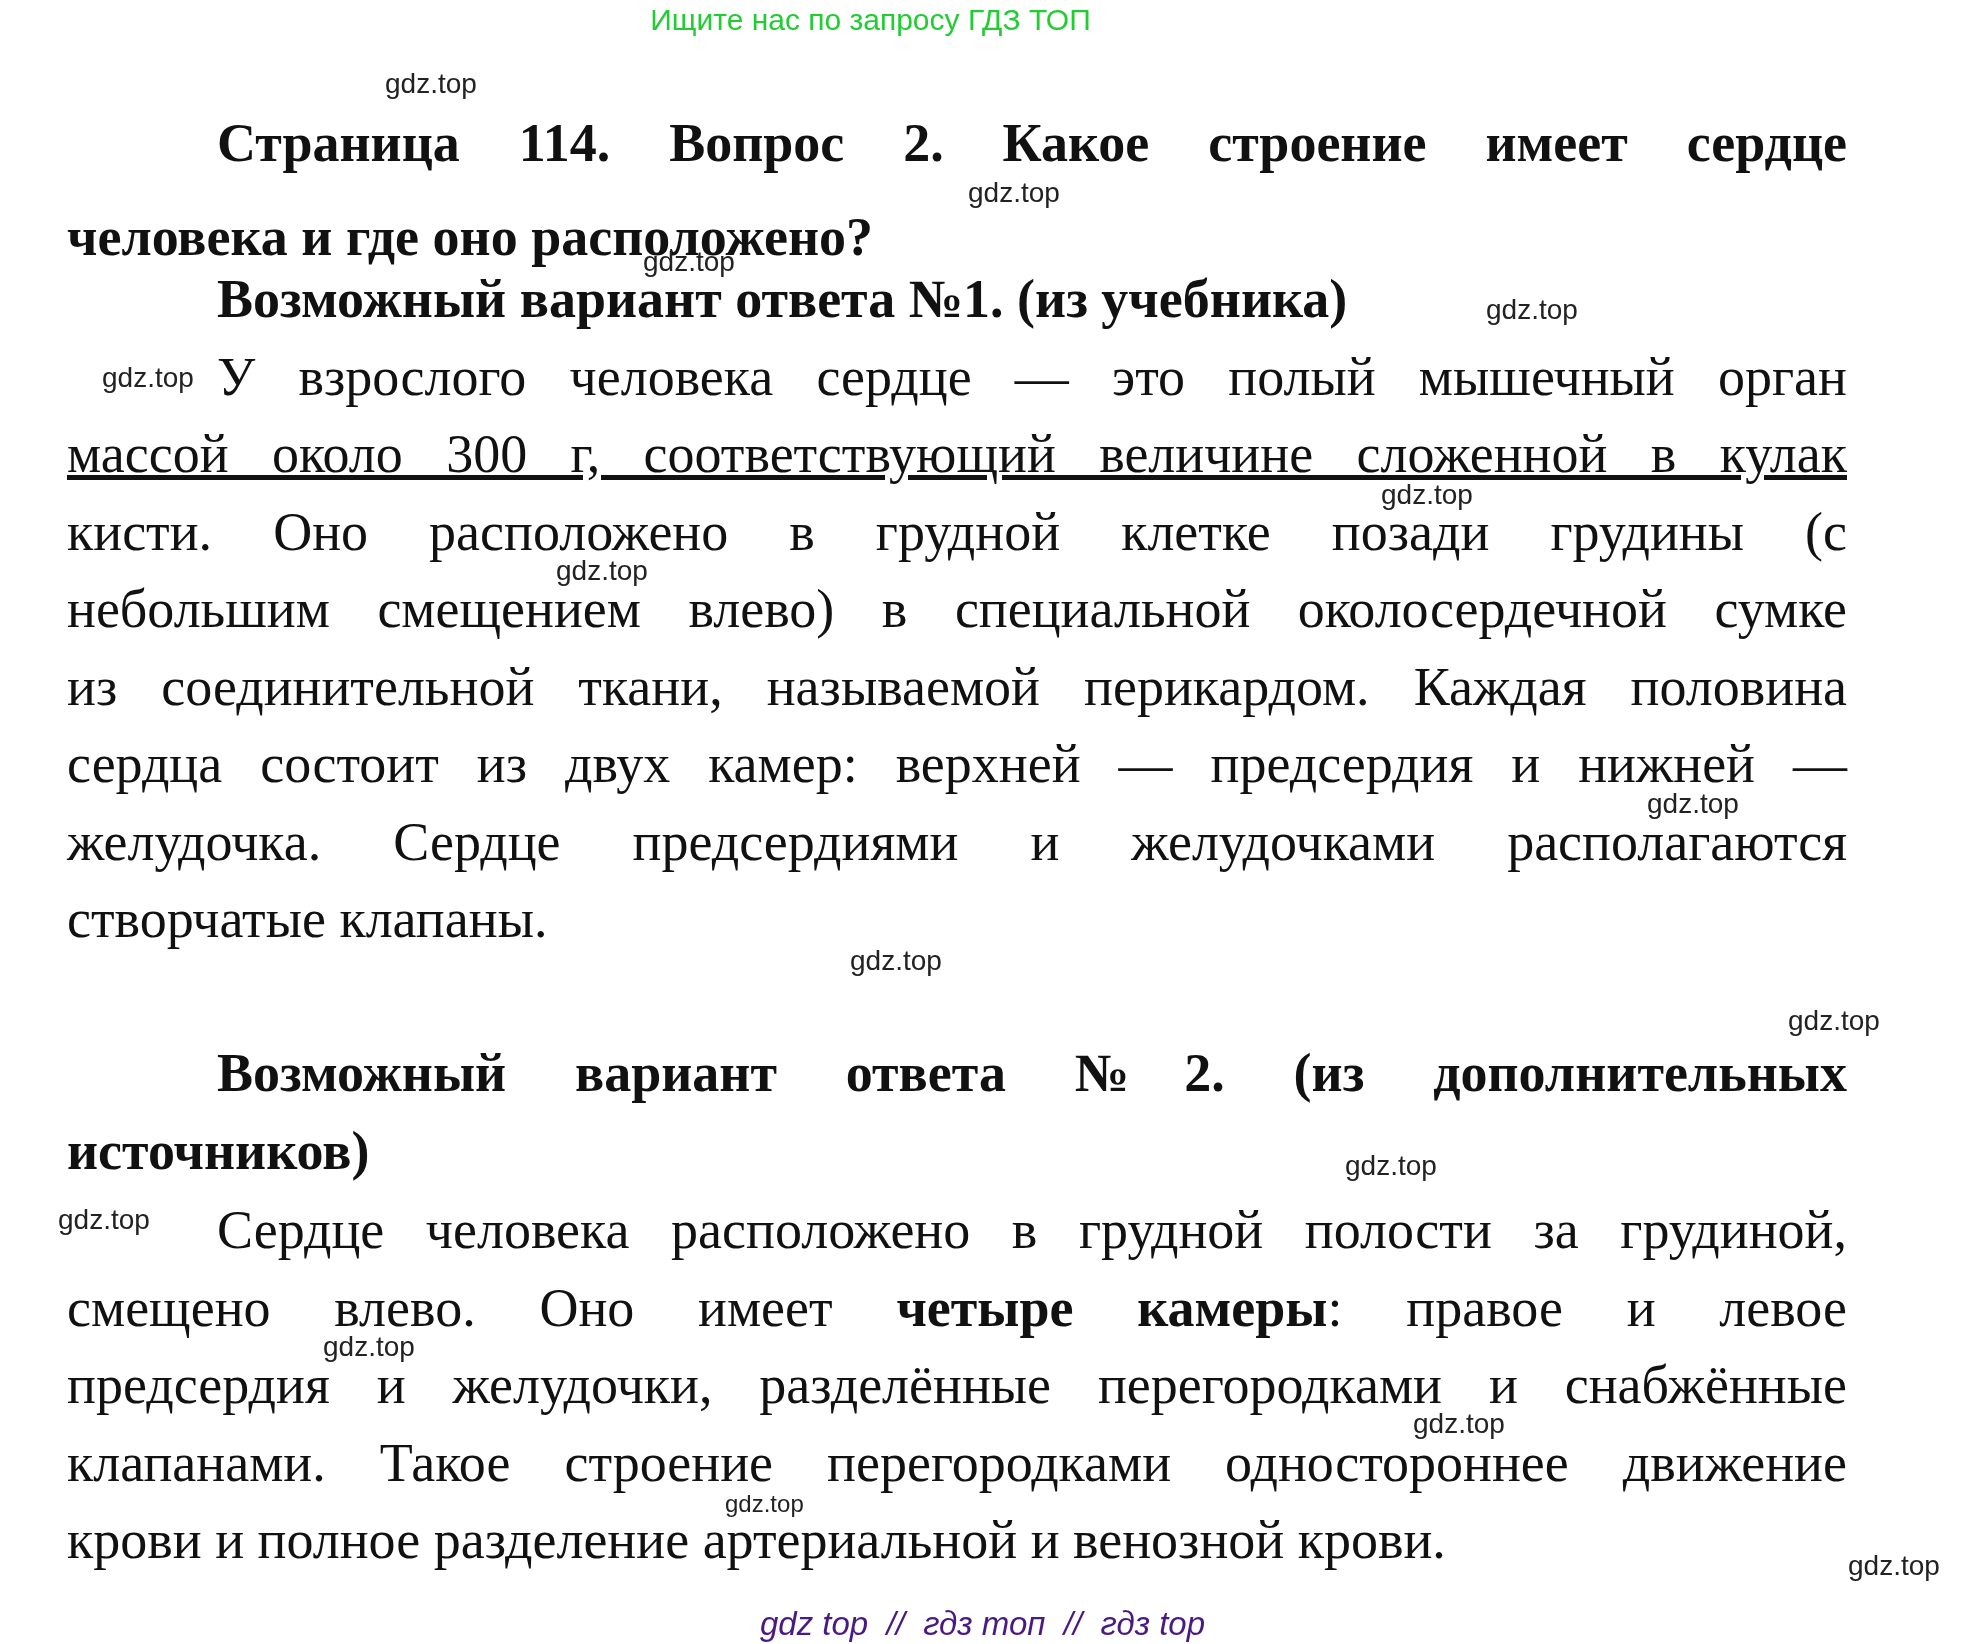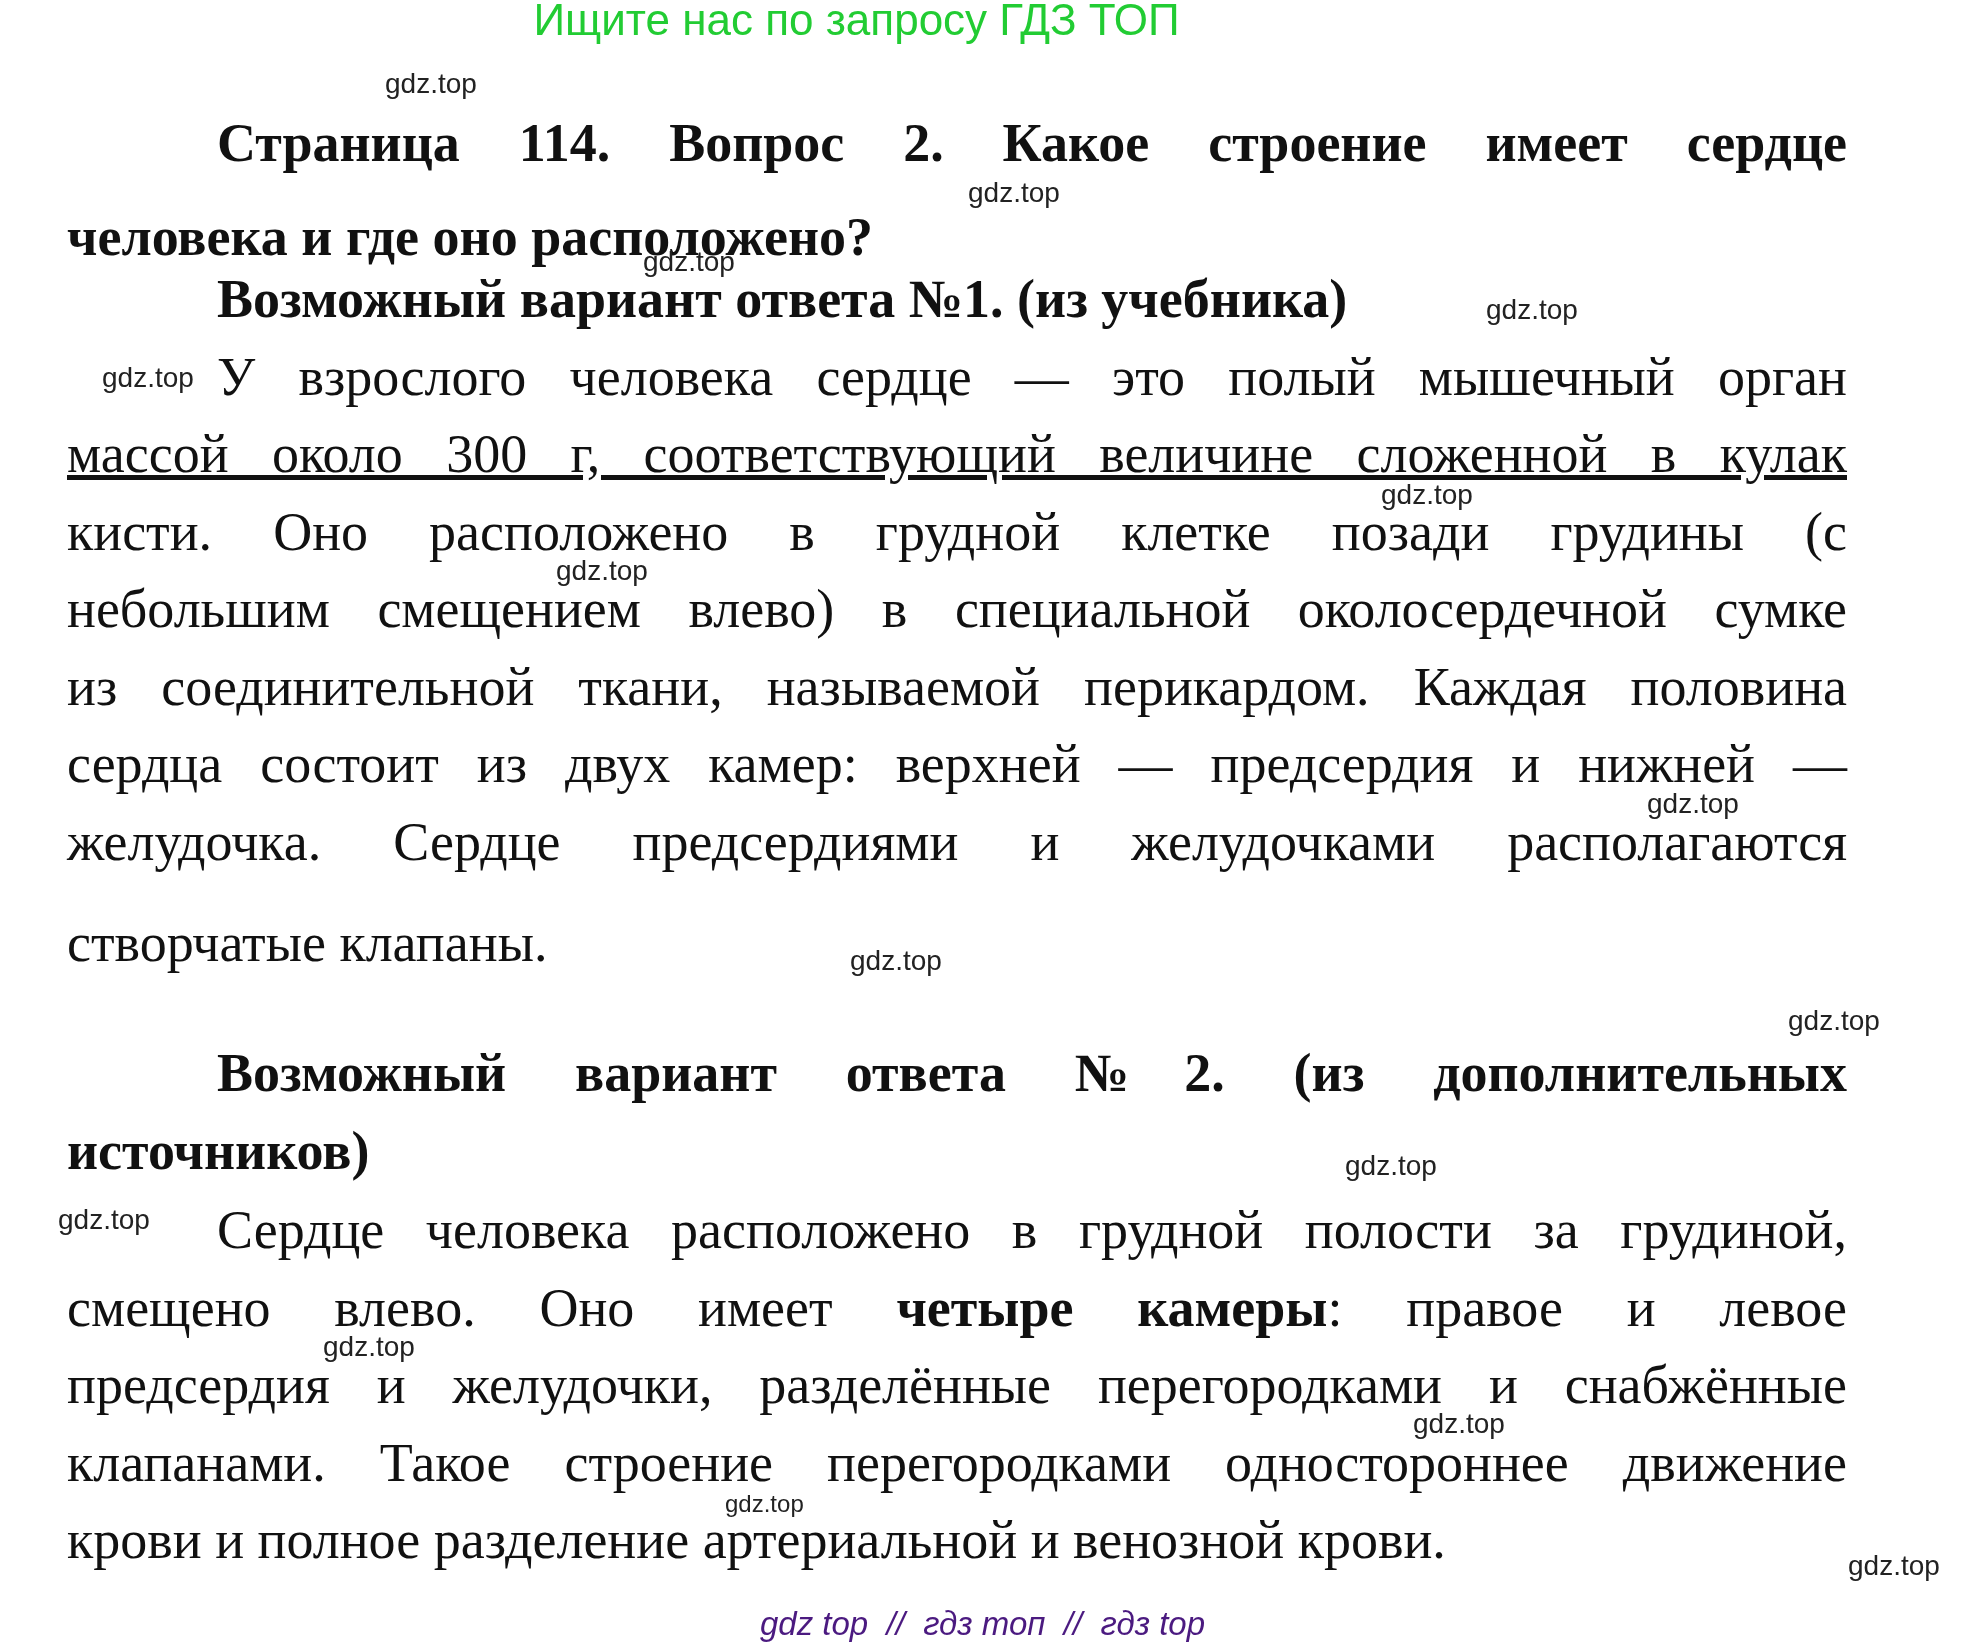--- a/index.html
+++ b/index.html
@@ -1,18 +1,18 @@
 <!DOCTYPE html>
 <html><head>
 <meta charset="utf-8">
 <style>
   html, body { margin:0; padding:0; background:#ffffff; }
   body { width:1965px; height:1644px; position:relative; overflow:hidden; }
-  .banner { position:absolute; left:0; width:1713px; top:0; text-align:center;
-    font-family:"Liberation Sans", sans-serif; font-size:44px; color:#22cc33; line-height:40px; }
+  .banner { position:absolute; left:14px; width:1713px; top:0; text-align:center;
+    font-family:"Liberation Sans", sans-serif; font-size:30px; color:#22cc33; line-height:40px; }
   .footer { position:absolute; left:0; width:1965px; top:1604px; text-align:center;
     font-family:"Liberation Sans", sans-serif; font-size:33px; color:#4b1a80; line-height:40px; white-space:pre;font-style:italic; }
   .line { position:absolute; left:67px; width:1780px; font-family:"Liberation Serif", serif;
     font-size:54px; line-height:62px; color:#111; white-space:nowrap;
     text-align:justify; text-align-last:justify; }
   .line.last { text-align-last:left; }
   .line.indent { left:217px; width:1630px; }
   .bold { font-weight:bold; }
   .wm { position:absolute; font-family:"Liberation Sans", sans-serif; font-size:28px; color:#222; line-height:32px; white-space:nowrap; }
 </style>
@@ -25,21 +25,21 @@
 <div class="line last bold" style="top:206px;">человека и где оно расположено?</div>
 
 <div class="line indent last bold" style="top:268px;">Возможный вариант ответа №1. (из учебника)</div>
 <div class="line indent" style="top:346px;">У взрослого человека сердце — это полый мышечный орган</div>
 <div class="line" style="top:423px;text-decoration:underline;">массой около 300 г, соответствующий величине сложенной в кулак</div>
 <div class="line" style="top:501px;">кисти. Оно расположено в грудной клетке позади грудины (с</div>
 <div class="line" style="top:578px;">небольшим смещением влево) в специальной околосердечной сумке</div>
 <div class="line" style="top:656px;">из соединительной ткани, называемой перикардом. Каждая половина</div>
 <div class="line" style="top:733px;">сердца состоит из двух камер: верхней — предсердия и нижней —</div>
 <div class="line" style="top:811px;">желудочка. Сердце предсердиями и желудочками располагаются</div>
-<div class="line last" style="top:888px;margin-top:24px;">створчатые клапаны.</div>
+<div class="line last" style="top:888px;">створчатые клапаны.</div>
 
 <div class="line indent bold" style="top:1042px;">Возможный вариант ответа №2. (из дополнительных</div>
 <div class="line last bold" style="top:1120px;">источников)</div>
 <div class="line indent" style="top:1199px;">Сердце человека расположено в грудной полости за грудиной,</div>
 <div class="line" style="top:1277px;"><span>смещено влево. Оно имеет </span><span class="bold">четыре камеры</span><span>: правое и левое</span></div>
 <div class="line" style="top:1354px;">предсердия и желудочки, разделённые перегородками и снабжённые</div>
 <div class="line" style="top:1432px;">клапанами. Такое строение перегородками одностороннее движение</div>
 <div class="line last" style="top:1509px;">крови и полное разделение артериальной и венозной крови.</div>
 
 <div class="wm" style="left:385px; top:68px;">gdz.top</div>

